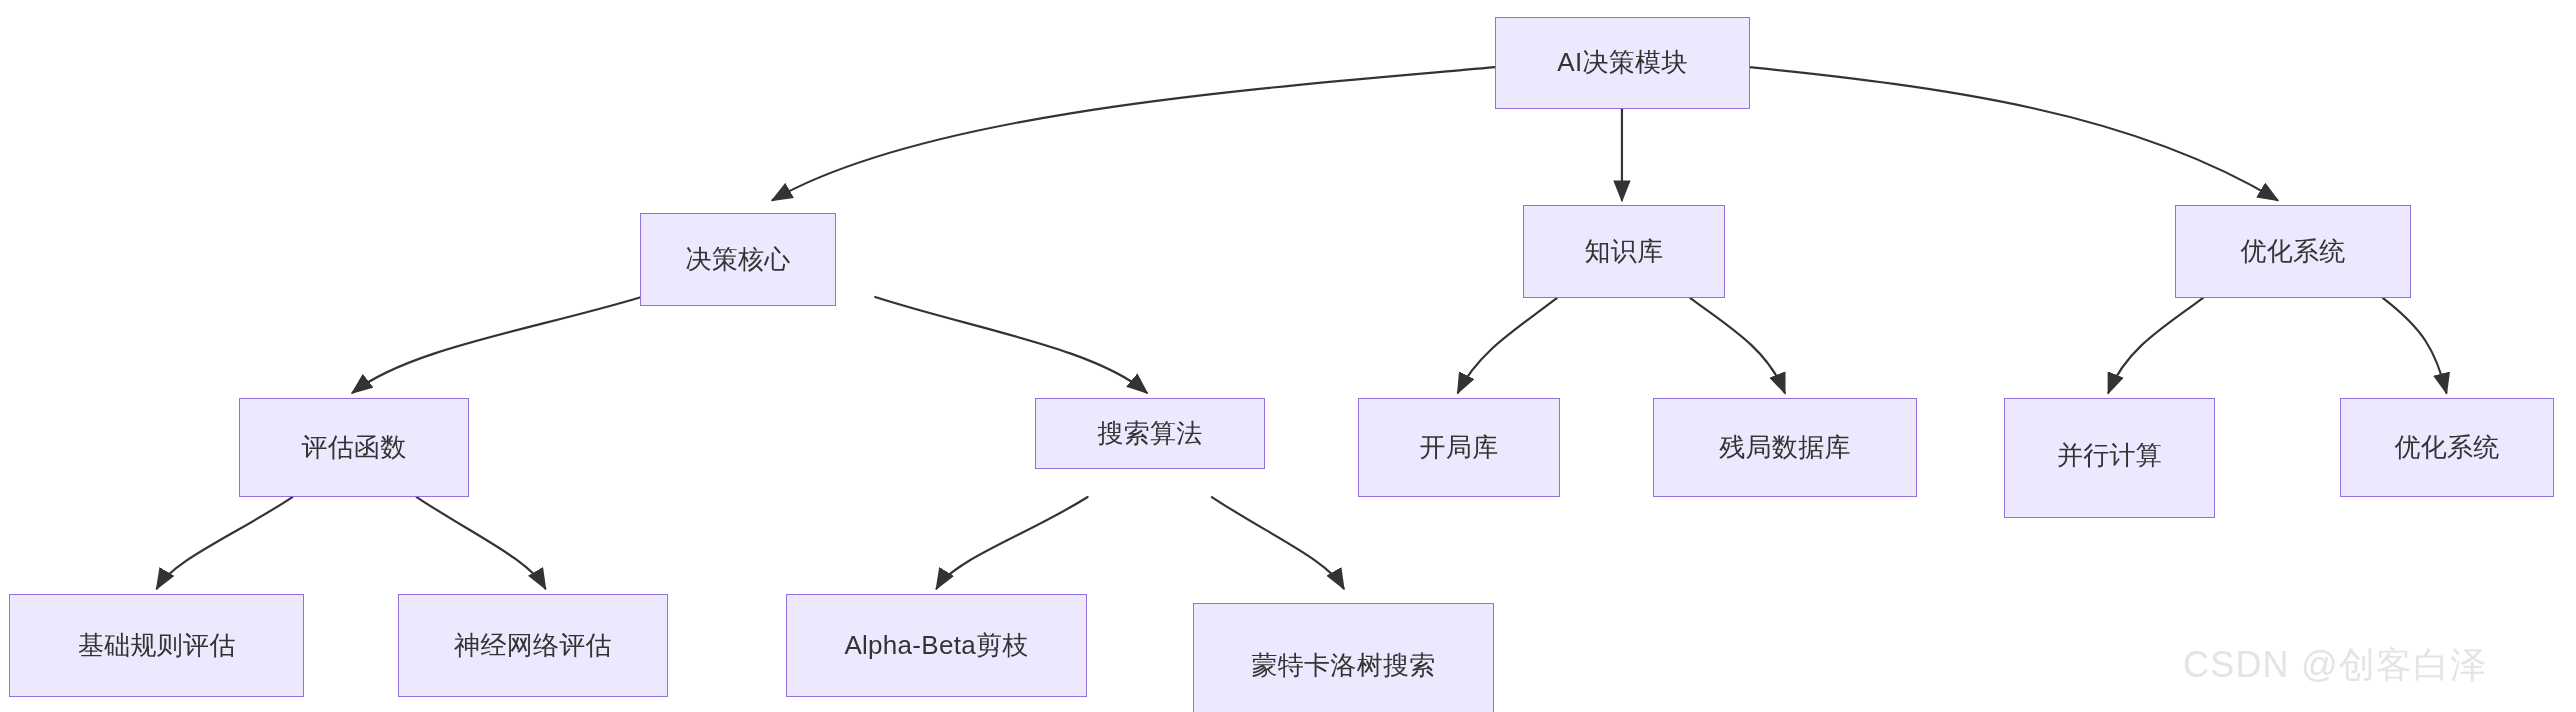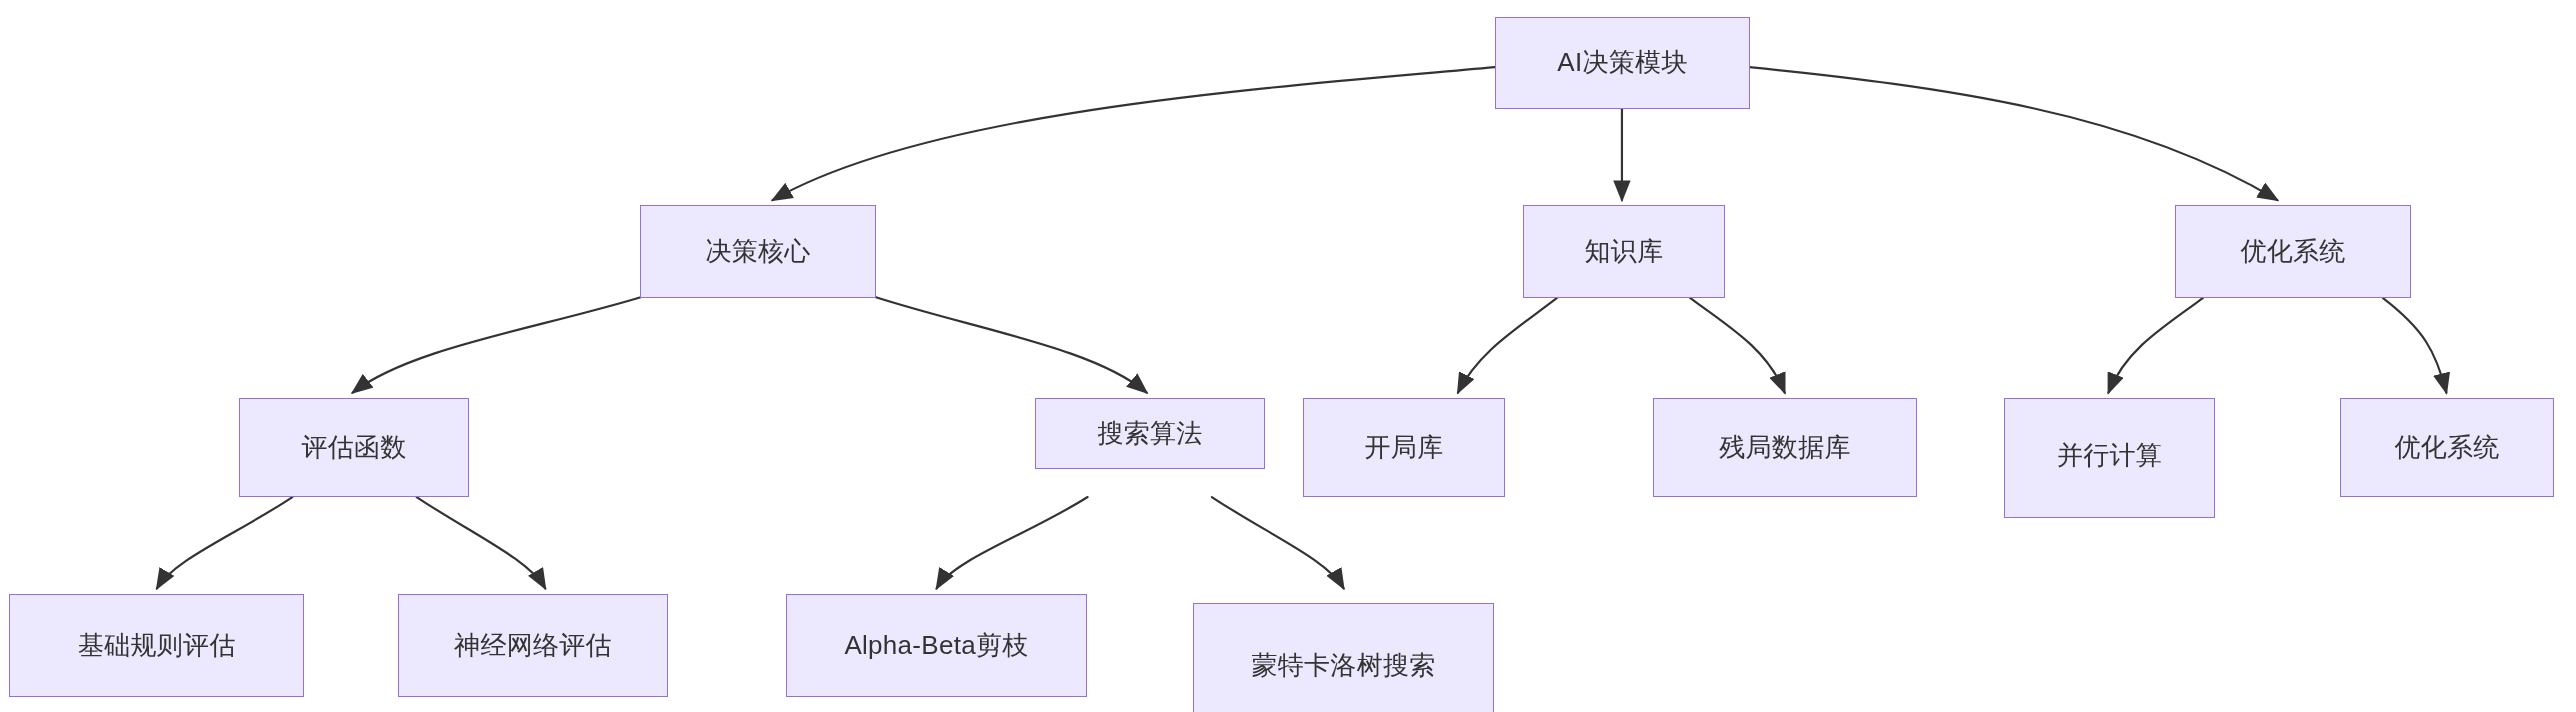--- a/index.html
+++ b/index.html
@@ -78,36 +78,36 @@
         <path d="M 670 800 C 760 860, 850 900, 877 947" fill="none" stroke="#333333" stroke-width="3.5" stroke-linecap="round" marker-end="url(#arrowhead)"></path>
         <path d="M 1750 800 C 1655 860, 1535 900, 1507 947" fill="none" stroke="#333333" stroke-width="3.5" stroke-linecap="round" marker-end="url(#arrowhead)"></path>
         <path d="M 1950 800 C 2040 860, 2135 900, 2162 947" fill="none" stroke="#333333" stroke-width="3.5" stroke-linecap="round" marker-end="url(#arrowhead)"></path>
       </g>
   </svg>
 
   <div id="node-layer">
       <div class="node" style="left: 1495px; top: 17.4px; width: 255px; height: 92px; background: rgb(236, 232, 253); border-color: rgb(147, 112, 219);">
         <span class="node-label" style="color: rgb(51, 51, 51);">AI决策模块</span>
       </div>
-      <div class="node" style="left: 640px; top: 205px; width: 236px; height: 93px; background: rgb(236, 232, 253); border-color: rgb(147, 112, 219);">
+      <div class="node" style="left: 640px; top: 213px; width: 196px; height: 93px; background: rgb(236, 232, 253); border-color: rgb(147, 112, 219);">
         <span class="node-label" style="color: rgb(51, 51, 51);">决策核心</span>
       </div>
       <div class="node" style="left: 1523px; top: 205px; width: 202px; height: 93px; background: rgb(236, 232, 253); border-color: rgb(147, 112, 219);">
         <span class="node-label" style="color: rgb(51, 51, 51);">知识库</span>
       </div>
       <div class="node" style="left: 2175px; top: 205px; width: 236px; height: 93px; background: rgb(236, 232, 253); border-color: rgb(147, 112, 219);">
         <span class="node-label" style="color: rgb(51, 51, 51); font-family: Liberation Serif, serif;">优化系统</span>
       </div>
       <div class="node" style="left: 239px; top: 398px; width: 230px; height: 99px; background: rgb(236, 232, 253); border-color: rgb(147, 112, 219);">
         <span class="node-label" style="color: rgb(51, 51, 51);">评估函数</span>
       </div>
       <div class="node" style="left: 1035px; top: 398px; width: 230px; height: 71px; background: rgb(236, 232, 253); border-color: rgb(147, 112, 219);">
         <span class="node-label" style="color: rgb(51, 51, 51);">搜索算法</span>
       </div>
-      <div class="node" style="left: 1303px; top: 398px; width: 202px; height: 99px; background: rgb(236, 232, 253); border-color: rgb(147, 112, 219);">
+      <div class="node" style="left: 1358px; top: 398px; width: 202px; height: 99px; background: rgb(236, 232, 253); border-color: rgb(147, 112, 219);">
         <span class="node-label" style="color: rgb(51, 51, 51);">开局库</span>
       </div>
       <div class="node" style="left: 1653px; top: 398px; width: 264px; height: 99px; background: rgb(236, 232, 253); border-color: rgb(147, 112, 219);">
         <span class="node-label" style="color: rgb(51, 51, 51);">残局数据库</span>
       </div>
       <div class="node" style="left: 2004px; top: 398px; width: 211px; height: 120px; background: rgb(236, 232, 253); border-color: rgb(147, 112, 219); font-family: Liberation Mono, monospace;">
         <span class="node-label" style="color: rgb(51, 51, 51);">并行计算</span>
       </div>
       <div class="node" style="left: 2340px; top: 398px; width: 214px; height: 99px; background: rgb(236, 232, 253); border-color: rgb(147, 112, 219);">
         <span class="node-label" style="color: rgb(51, 51, 51);">优化系统</span>
@@ -119,15 +119,16 @@
         <span class="node-label" style="color: rgb(51, 51, 51);">神经网络评估</span>
       </div>
       <div class="node" style="left: 786px; top: 594px; width: 301px; height: 103px; background: rgb(236, 232, 253); border-color: rgb(147, 112, 219);">
         <span class="node-label" style="color: rgb(51, 51, 51);">Alpha-Beta剪枝</span>
       </div>
       <div class="node" style="left: 1193px; top: 603px; width: 301px; height: 125px; background: rgb(236, 232, 253); border-color: rgb(147, 112, 219);">
         <span class="node-label" style="color: rgb(51, 51, 51);">蒙特卡洛树搜索</span>
       </div>
     </div>
 
+  <div class="watermark" style="left: 2183px; top: 641px; color: rgb(228, 228, 228);">CSDN @创客白泽</div>
 
 </div>
 
 
 </body></html>

